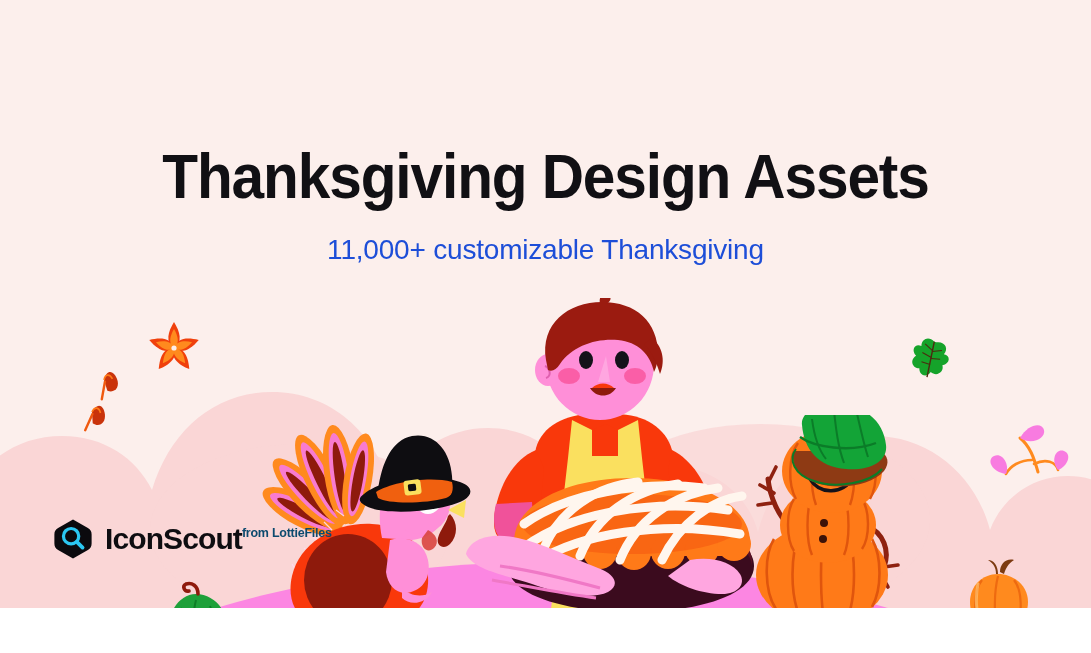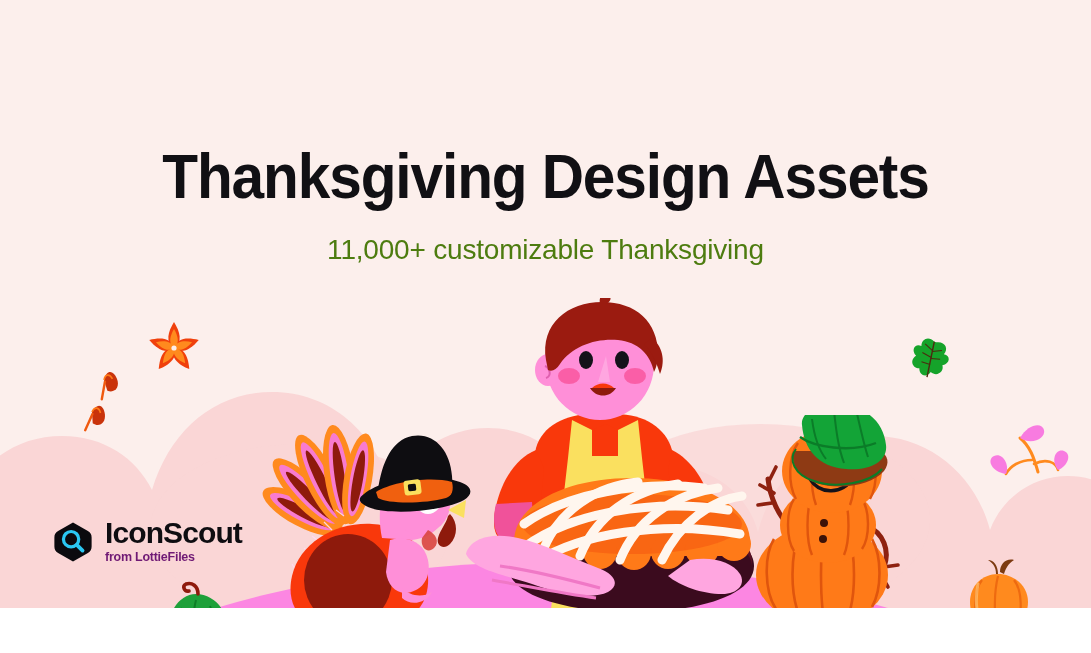--- a/index.html
+++ b/index.html
@@ -41,50 +41,50 @@
     letter-spacing: -1.2px;
     color: #111014;
     transform: scaleX(0.93);
   }
   #page-subtitle {
     margin: 18px 0 0 0;
     font-family: "Liberation Sans", sans-serif;
     font-size: 28px;
     line-height: 40px;
     font-weight: 400;
-    color: #4d7c0f;
+    color: #1d4ed8;
     letter-spacing: -0.2px;
   }
   #page-subtitle .sub-line { display: block; }
   
   #logo-lockup {
     position: absolute;
     left: 52px;
     top: 518px;
     display: flex;
     align-items: center;
     gap: 11px;
     z-index: 45;
   }
   #logo-mark { width: 42px; height: 42px; display: block; }
-  #logo-wordmark-group { display: flex; flex-direction: column; }
+  #logo-wordmark-group { display: flex; flex-direction: row; }
   #logo-wordmark {
     font-family: "Liberation Sans", sans-serif;
     font-size: 30px;
     font-weight: 700;
     letter-spacing: -0.9px;
     color: #0E0D11;
     line-height: 30px;
   }
   #logo-tagline {
     font-family: "Liberation Sans", sans-serif;
     font-size: 12.5px;
     font-weight: 700;
     letter-spacing: -0.25px;
-    color: #701a75;
+    color: #0c4a6e;
     line-height: 15px;
     margin-top: 2px;
   }
 </style>
 </head>
 <body>
 
 <div id="banner">
 
   <svg class="layer" viewBox="0 0 1091 653" preserveAspectRatio="none" style="z-index:1;">

